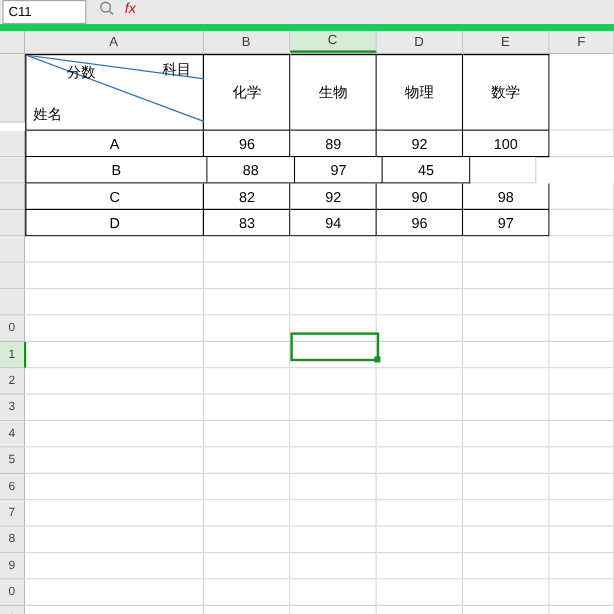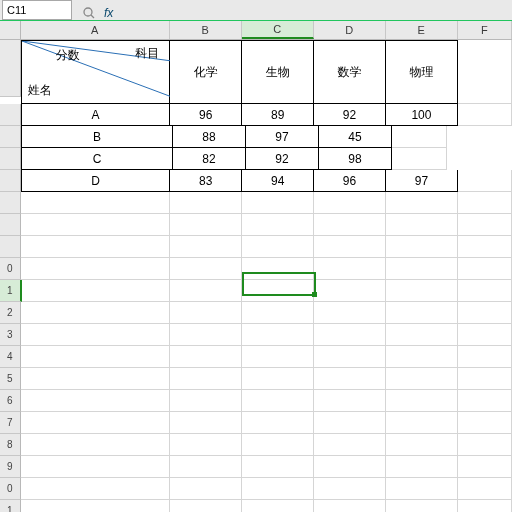--- a/index.html
+++ b/index.html
@@ -9,40 +9,40 @@
     height: 512px;
     font-family: "SimSun", Arial, sans-serif;
     font-size: 12px;
     color: #000;
     background: #fff;
     overflow: hidden;
   }
   .topbar {
     height: 20px;
     background: #e9e9e9;
-    border-bottom: 1px solid #22c55e;
-    display: flex;
-    align-items: flex-end;
+    border-bottom: 6px solid #22c55e;
+    display: flex;
+    align-items: flex-start;
   }
   .namebox {
     width: 60px;
     height: 18px;
     background: #fff;
     border: 1px solid #a8a8a8;
     margin-left: 2px;
     display: flex;
     align-items: center;
     padding: 0 4px;
     font-size: 11px;
   }
   .fx-area {
     display: flex;
     align-items: center;
     margin-left: 10px;
-    color: #0c4a6e;
+    color: #b91c1c;
     font-size: 12px;
     gap: 8px;
   }
   .fx-area svg { display:block; }
   .col-headers {
     display: flex;
     height: 18px;
     background: #e9e9e9;
     border-bottom: 1px solid #b8b8b8;
   }
@@ -179,25 +179,25 @@
       <span class="lbl" style="top:6px; left:34px;">分数</span>
       <span class="lbl" style="top:4px; right:10px;margin-left:14px;">科目</span>
       <span class="lbl" style="bottom:4px; left:6px;">姓名</span>
     </div>
     <div class="cell cB thick-top thick-bottom thin-right">
         <span>化学</span>
       </div>
     <div class="cell cC thick-top thick-bottom thin-right">
         <span>生物</span>
       </div>
+    <div class="cell cD thick-top thick-bottom thin-right">
+        <span>物理</span>
+      </div>
     <div class="cell cE thick-top thick-bottom thick-right">
         <span>数学</span>
-      </div>
-    <div class="cell cD thick-top thick-bottom thin-right">
-        <span>物理</span>
       </div>
     <div class="cell cF"></div>
   </div>
 
   <div class="row">
     <div class="rownum"></div>
     <div class="cell cA thick-left thin-bottom thin-right">
         <span>A</span>
       </div>
     <div class="cell cB thin-bottom thin-right">
@@ -236,20 +236,23 @@
     <div class="rownum"></div>
     <div class="cell cA thick-left thin-bottom thin-right">
         <span>C</span>
       </div>
     <div class="cell cB thin-bottom thin-right">
         <span>82</span>
       </div>
     <div class="cell cC thin-bottom thin-right">
         <span>92</span>
       </div>
+    <div class="cell cD thin-bottom thin-right">
+        <span>90</span>
+      </div>
     <div class="cell cE thin-bottom thick-right">
         <span>98</span>
       </div>
     <div class="cell cF"></div>
   </div>
 
   <div class="row">
     <div class="rownum"></div>
     <div class="cell cA thick-left thick-bottom thin-right">
         <span>D</span>

